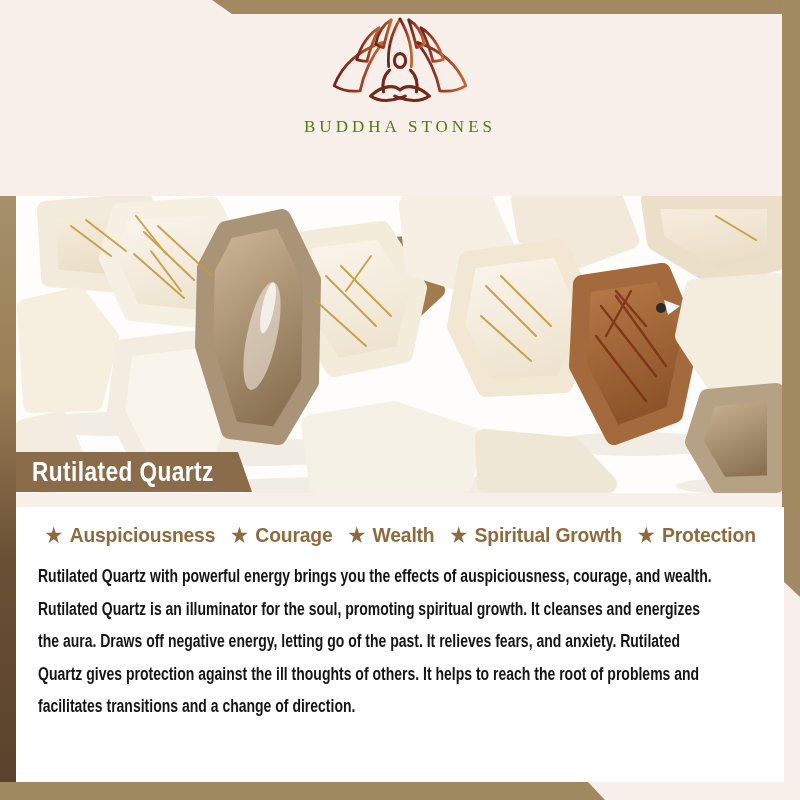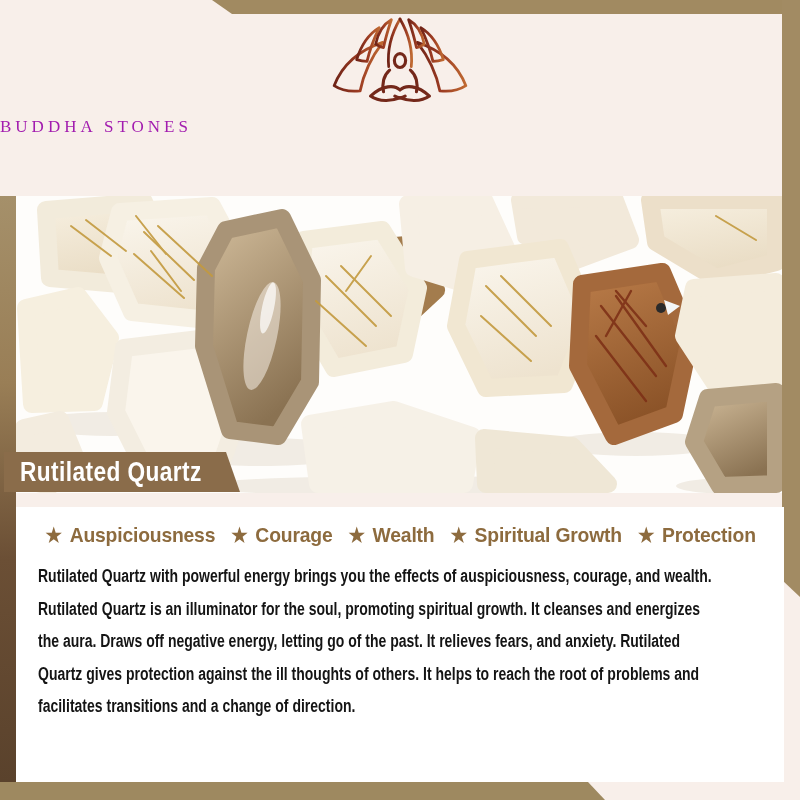--- a/index.html
+++ b/index.html
@@ -13,30 +13,30 @@
     clip-path:polygon(0 0,100% 0,100% 100%,20px 100%);}
   .ribbon-right{position:absolute;left:782px;top:0;width:18px;height:597px;background:#a28b63;
     clip-path:polygon(0 0,100% 0,100% 100%,0 580px);}
   .ribbon-left{position:absolute;left:0;top:196px;width:16px;height:586px;
     background:linear-gradient(180deg,#a5906a 0%,#997e56 32%,#6b4f35 62%,#5a422c 100%);}
   .ribbon-bottom{position:absolute;left:0;top:782px;width:800px;height:18px;background:#9e8960;
     clip-path:polygon(0 0,588px 0,605px 100%,0 100%);}
   
   .logo{position:absolute;left:322px;top:16px;width:156px;height:96px;}
   .brand{position:absolute;left:0;top:116px;width:800px;height:22px;line-height:22px;
-    text-align:left;font-family:"Liberation Serif",serif;font-size:17px;letter-spacing:4px;
-    color:#a21caf;}
+    text-align:center;font-family:"Liberation Serif",serif;font-size:17px;letter-spacing:4px;
+    color:#4d7c0f;}
   .title-panel{position:absolute;left:163px;top:142px;width:474px;height:49px;background:#fdfbf7;}
   .title-panel .t{display:block;width:100%;height:49px;line-height:49px;text-align:center;
     font-size:35px;font-weight:800;color:#8a6c3f;white-space:nowrap;
     transform:scaleX(.85);transform-origin:50% 50%;letter-spacing:-.5px;}
   
   .photo{position:absolute;left:16px;top:196px;width:766px;height:297px;background:#fefdfb;}
   
-  .label-band{position:absolute;left:4px;top:452px;width:236px;height:40px;background:#8a6c4a;
+  .label-band{position:absolute;left:16px;top:452px;width:236px;height:40px;background:#8a6c4a;
     clip-path:polygon(0 0,222px 0,236px 100%,0 100%);}
   .label-band .t{display:block;padding-left:19px;line-height:40px;color:#ffffff;
     font-size:27px;font-weight:800;white-space:nowrap;letter-spacing:.5px;
     transform:scaleX(.84);transform-origin:0 50%;}
   
   .content{position:absolute;left:16px;top:507px;width:768px;height:275px;background:#ffffff;}
   .benefits{margin-top:13px;width:768px;display:flex;justify-content:center;align-items:center;
     gap:16px;transform:scaleX(.92);transform-origin:50% 50%;white-space:nowrap;}
   .benefit{display:flex;align-items:center;gap:7px;color:#8d6b3e;}
   .benefit .star{font-size:23px;line-height:30px;}

